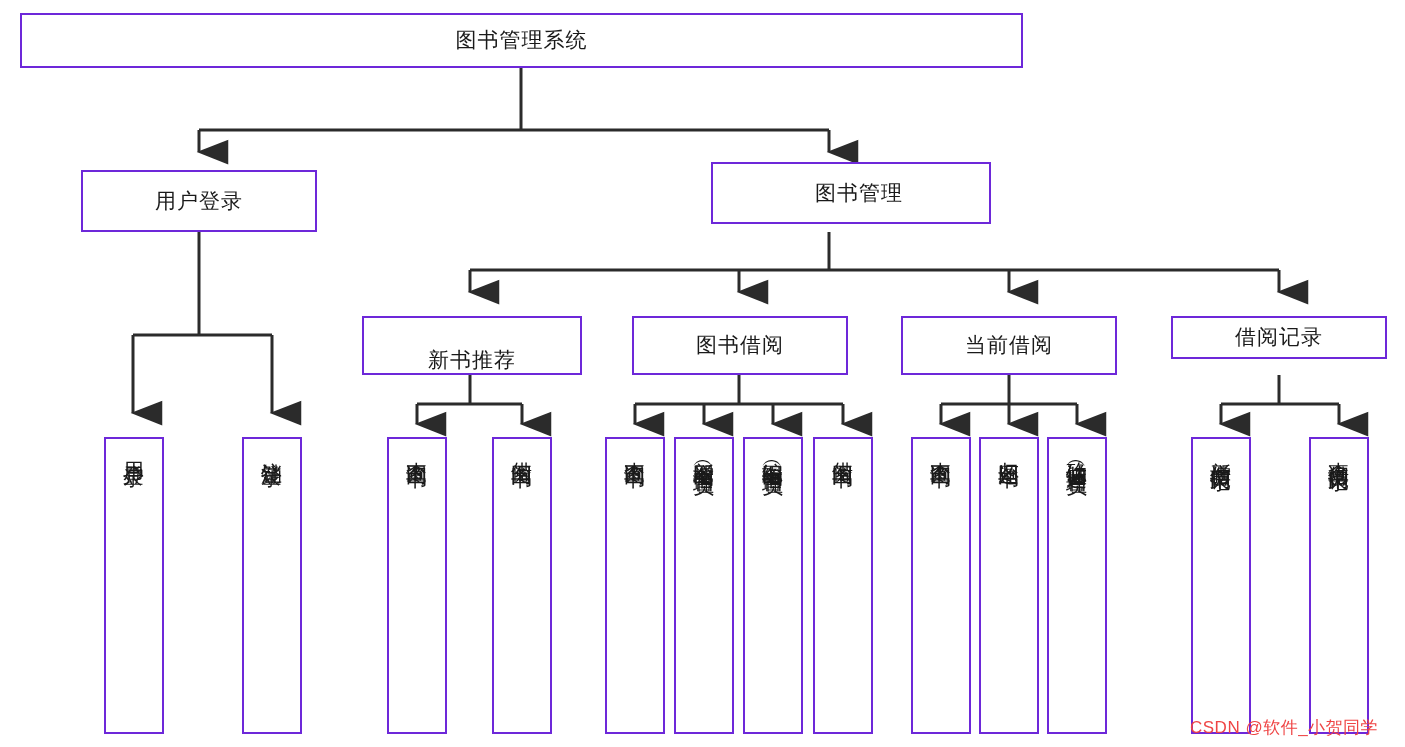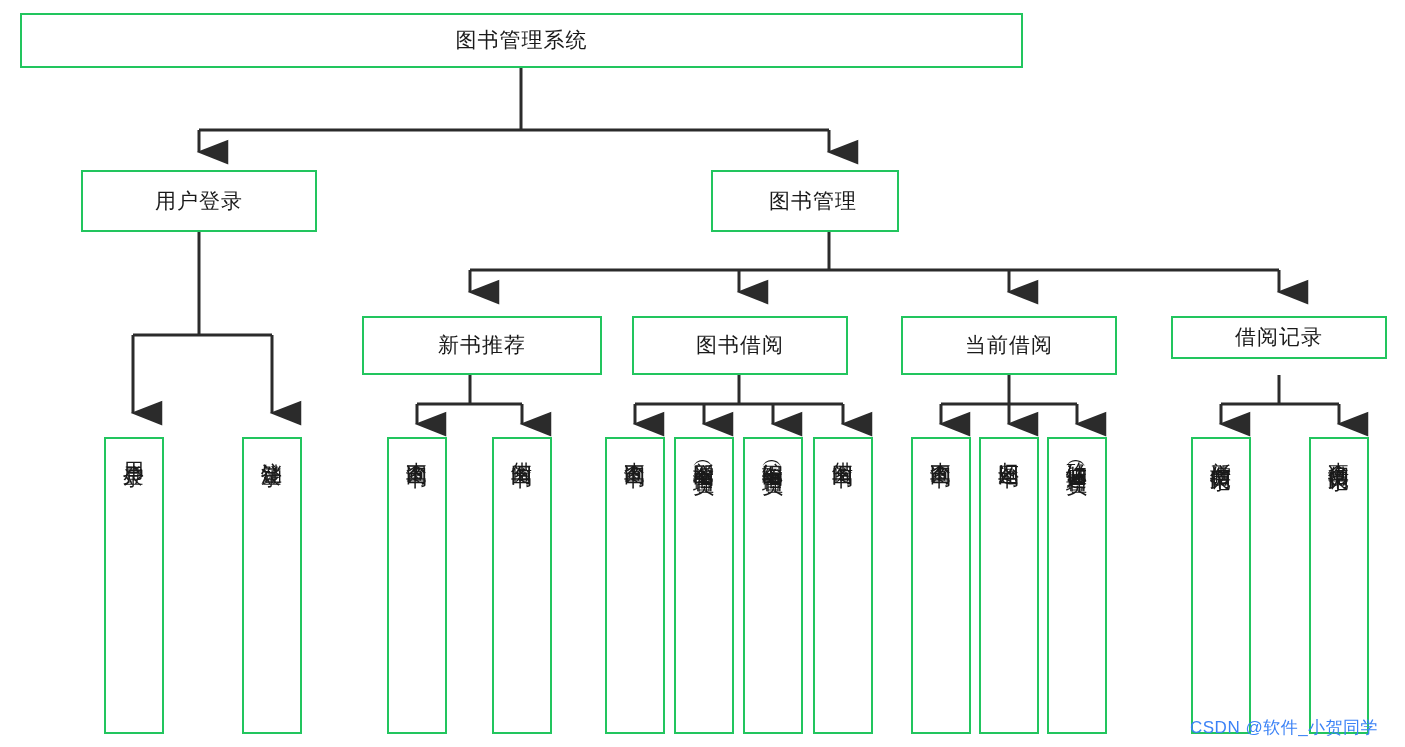--- a/index.html
+++ b/index.html
@@ -22,21 +22,21 @@
     left: 0;
     top: 0;
     width: 1405px;
     height: 747px;
     pointer-events: none;
   }
   .node {
     position: absolute;
     box-sizing: border-box;
     background: #ffffff;
-    border: 2px solid #22c55e;
+    border: 2px solid #6d28d9;
     display: flex;
     align-items: center;
     justify-content: center;
     color: #1a1a1a;
   }
   .node .lbl {
     display: block;
     text-align: center;
     line-height: 1.18;
     white-space: pre;
@@ -53,21 +53,21 @@
   .node.vert .lbl {
     writing-mode: vertical-rl;
     text-orientation: upright;
     font-size: 21px;
     letter-spacing: 2px;
     line-height: 1;
   }
   .watermark {
     position: absolute;
     font-size: 17px;
-    color: #3b82f6;
+    color: #ef4444;
     letter-spacing: 0.5px;
     white-space: nowrap;
     user-select: none;
     text-align: right;
   }
 </style>
 </head>
 <body>
 
 <div id="canvas">
@@ -138,25 +138,25 @@
     </g>
   </svg>
 
   <div class="node horiz" style="left:20px; top:13px; width:1003px; height:55px;">
     <span class="lbl">图书管理系统</span>
   </div>
 
   <div class="node horiz" style="left:81px; top:170px; width:236px; height:62px;">
     <span class="lbl">用户登录</span>
   </div>
-  <div class="node horiz" style="left:711px; top:170px; width:188px; height:62px;padding-left:16px;">
+  <div class="node horiz" style="left:711px; top:162px; width:280px; height:62px;padding-left:16px;">
     <span class="lbl">图书管理</span>
   </div>
 
-  <div class="node horiz" style="left:362px; top:316px; width:240px; height:59px;">
+  <div class="node horiz" style="left:362px; top:316px; width:220px; height:59px;align-items:flex-end;">
     <span class="lbl">新书推荐</span>
   </div>
   <div class="node horiz" style="left:901px; top:316px; width:216px; height:59px;">
     <span class="lbl">当前借阅</span>
   </div>
   <div class="node horiz" style="left:632px; top:316px; width:216px; height:59px;">
     <span class="lbl">图书借阅</span>
   </div>
   <div class="node horiz" style="left:1171px; top:316px; width:216px; height:43px;">
     <span class="lbl">借阅记录</span>

